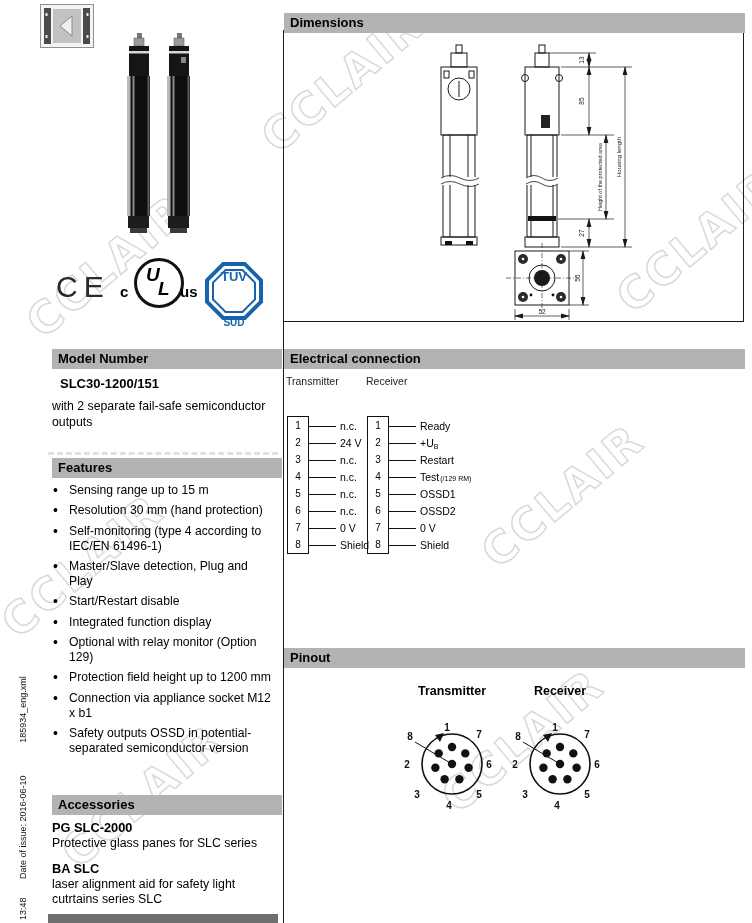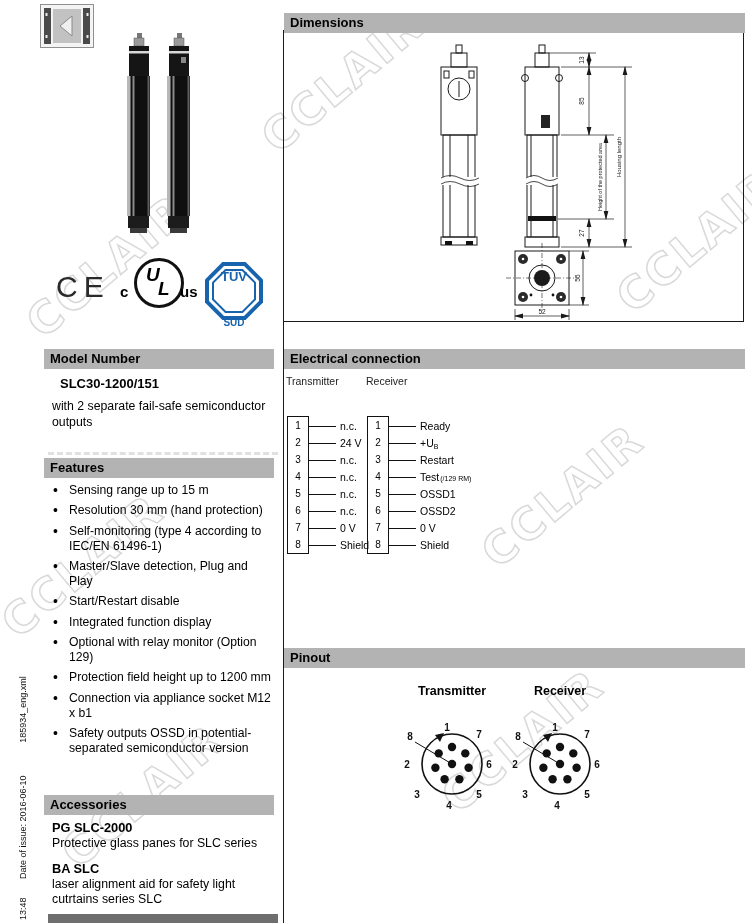--- a/index.html
+++ b/index.html
@@ -6,21 +6,21 @@
   body{position:relative;width:752px;height:923px;background:#fff;
        font-family:"Liberation Sans",sans-serif;color:#000;overflow:hidden;}
   .abs{position:absolute;}
   
   .wm{position:absolute;font-family:"DejaVu Sans",sans-serif;font-size:44px;font-weight:bold;
       letter-spacing:3px;color:rgba(255,255,255,0);-webkit-text-stroke:1.5px #d9d9d9;
       transform:rotate(-40deg);pointer-events:none;user-select:none;z-index:0;}
   
   .sec-h{position:absolute;background:#b3b3b3;font-weight:bold;font-size:13px;height:20px;
          line-height:20px;padding:0 6px;box-sizing:border-box;z-index:2;}
-  .lh{left:44px;width:230px;}
+  .lh{left:52px;width:230px;}
   .rh{left:284px;width:461px;}
   
   .model-name{left:60px;top:376px;font-size:13px;font-weight:bold;}
   .model-desc{left:52px;top:399px;width:220px;font-size:12.3px;line-height:1.28;}
   .dashes{left:48px;top:452px;width:230px;border-top:3px dashed #e0e0e0;height:0;}
   ul.features{position:absolute;left:48px;top:483px;width:226px;margin:0;padding:0;list-style:none;z-index:1;}
   ul.features li{position:relative;padding-left:21px;margin-bottom:5.5px;font-size:12.2px;line-height:1.22;}
   ul.features li::before{content:"•";position:absolute;left:5px;top:-1px;font-size:14px;}
   .acc-wrap{left:52px;top:820px;width:222px;z-index:1;}
   .acc{margin-bottom:9px;}

